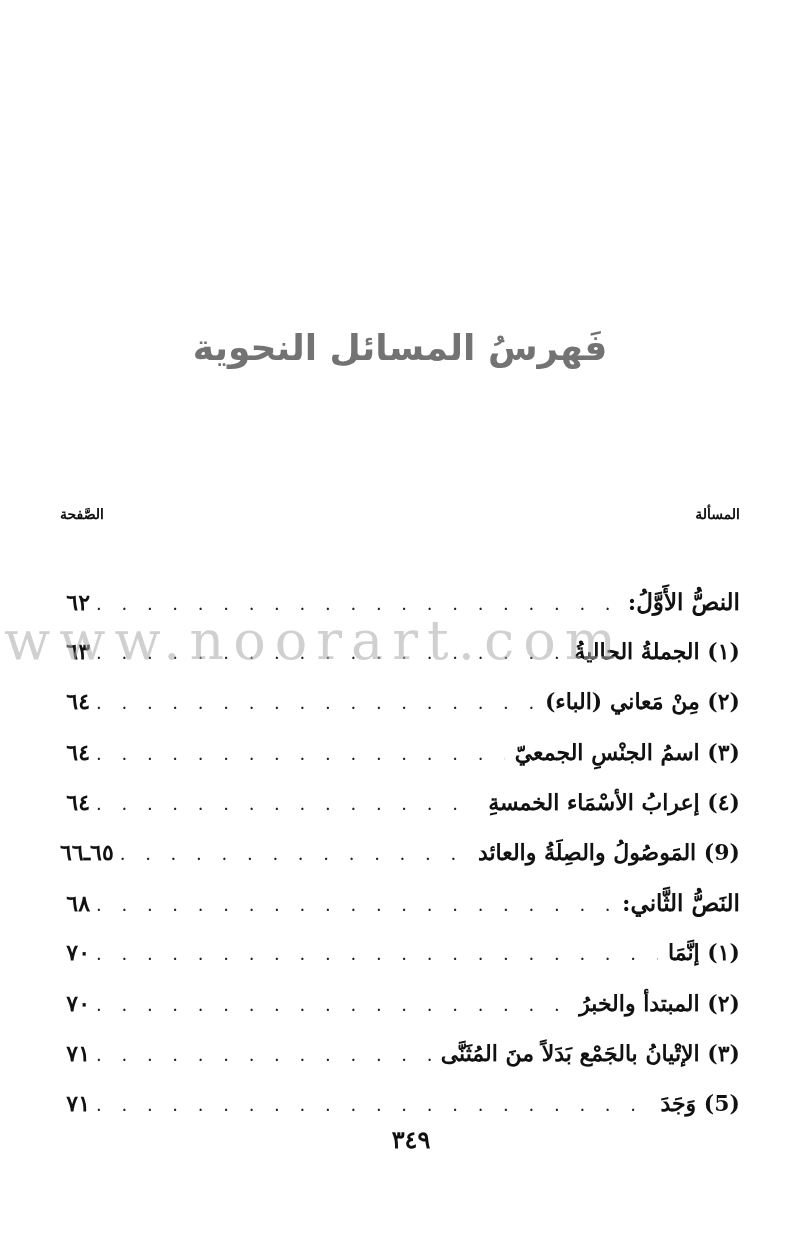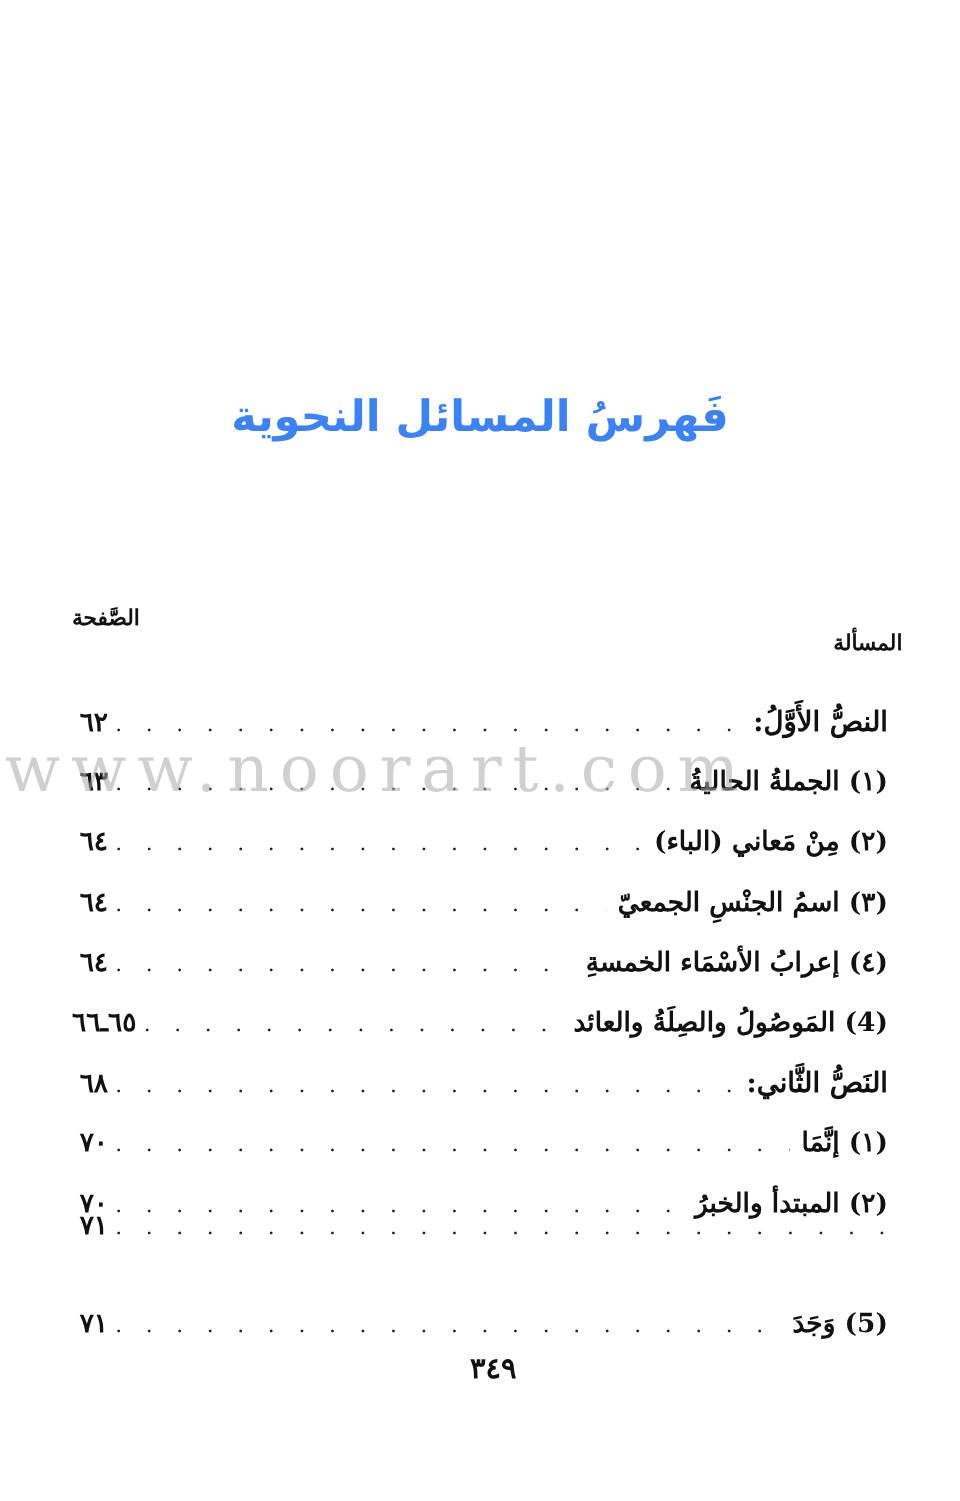--- a/index.html
+++ b/index.html
@@ -24,35 +24,35 @@
     .title {
       position: absolute;
       left: 0;
       width: 800px;
       text-align: center;
       direction: rtl;
       font-family: "DejaVu Sans", sans-serif;
       font-weight: bold;
       font-size: 36px;
       line-height: 1;
-      color: #3b82f6;
+      color: #737373;
     }
     .title.main { top: 330px; }
     .title.sub { top: 395px; }
 
     .col-header {
       position: absolute;
       top: 507px;
       font-family: "DejaVu Serif", serif;
       font-weight: bold;
-      font-size: 18px;
+      font-size: 14px;
       line-height: 1;
       direction: rtl;
     }
-    .col-header.topic { right: 48px; margin-top: 21px; }
+    .col-header.topic { right: 60px; }
     .col-header.page-col { left: 60px; }
 
     .toc {
       position: absolute;
       left: 60px;
       width: 680px;
       top: 558px;
       direction: rtl;
     }
     .row {
@@ -146,40 +146,41 @@
       <span class="label">(٣) اسمُ الجنْسِ الجمعيّ</span>
       <span class="leader">. . . . . . . . . . . . . . . . . . . . . . . . . . . . . . . . . . . . . . . . . . . . . . . . . . . . . . .</span>
       <span class="pg">٦٤</span>
     </div>
     <div class="row">
       <span class="label">(٤) إعرابُ الأسْمَاء الخمسةِ</span>
       <span class="leader">. . . . . . . . . . . . . . . . . . . . . . . . . . . . . . . . . . . . . . . . . . . . . . . . . . . . . . .</span>
       <span class="pg">٦٤</span>
     </div>
     <div class="row">
-      <span class="label">(4) المَوصُولُ والصِلَةُ والعائد</span>
+      <span class="label">(9) المَوصُولُ والصِلَةُ والعائد</span>
       <span class="leader">. . . . . . . . . . . . . . . . . . . . . . . . . . . . . . . . . . . . . . . . . . . . . . . . . . . . . . .</span>
       <span class="pg">٦٥ـ٦٦</span>
     </div>
     <div class="row section">
       <span class="label">النَصُّ الثَّاني:</span>
       <span class="leader">. . . . . . . . . . . . . . . . . . . . . . . . . . . . . . . . . . . . . . . . . . . . . . . . . . . . . . .</span>
       <span class="pg">٦٨</span>
     </div>
     <div class="row">
       <span class="label">(١) إنَّمَا</span>
       <span class="leader">. . . . . . . . . . . . . . . . . . . . . . . . . . . . . . . . . . . . . . . . . . . . . . . . . . . . . . .</span>
       <span class="pg">٧٠</span>
     </div>
     <div class="row">
       <span class="label">(٢) المبتدأ والخبرُ</span>
       <span class="leader">. . . . . . . . . . . . . . . . . . . . . . . . . . . . . . . . . . . . . . . . . . . . . . . . . . . . . . .</span>
       <span class="pg">٧٠</span>
     </div>
     <div class="row">
+      <span class="label">(٣) الإتْيانُ بالجَمْع بَدَلاً منَ المُثَنَّى</span>
       <span class="leader">. . . . . . . . . . . . . . . . . . . . . . . . . . . . . . . . . . . . . . . . . . . . . . . . . . . . . . .</span>
       <span class="pg">٧١</span>
     </div>
     <div class="row">
       <span class="label">(5) وَجَدَ</span>
       <span class="leader">. . . . . . . . . . . . . . . . . . . . . . . . . . . . . . . . . . . . . . . . . . . . . . . . . . . . . . .</span>
       <span class="pg">٧١</span>
     </div>
   </div>
 

